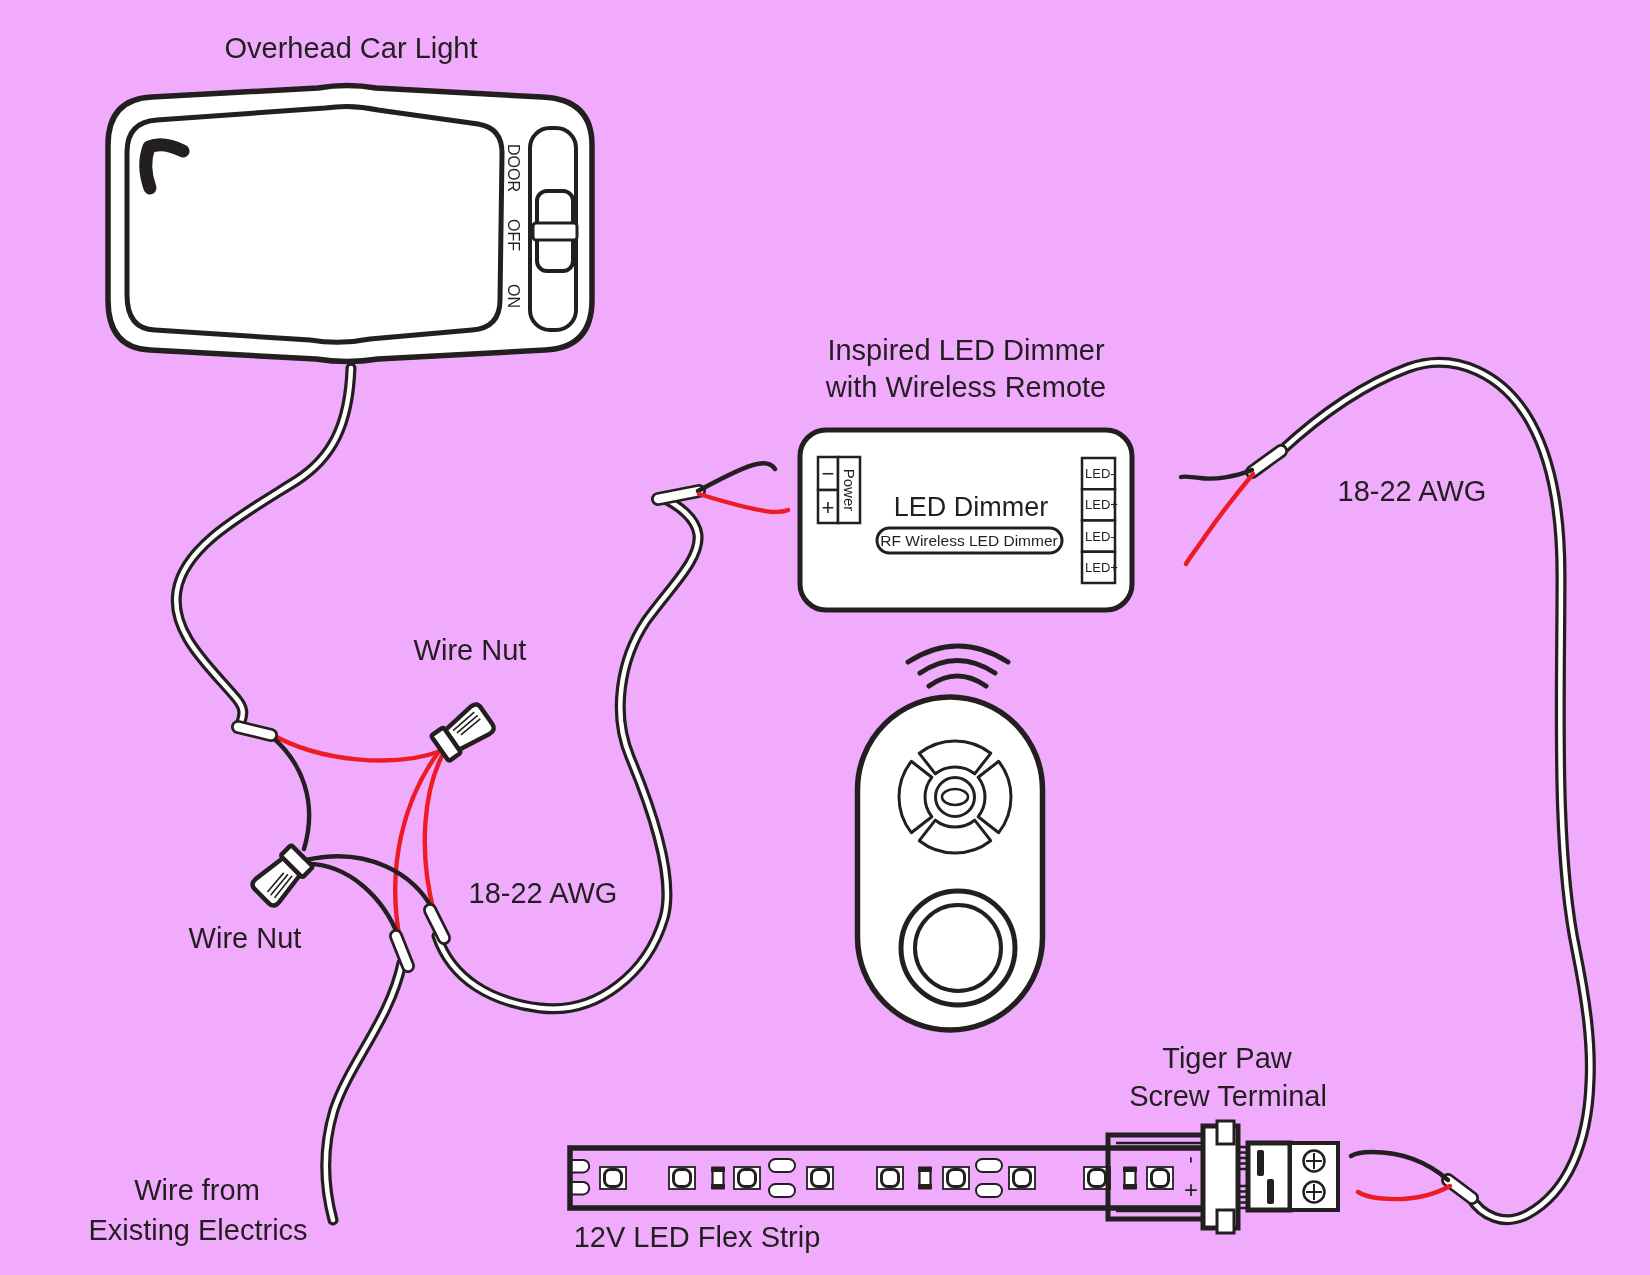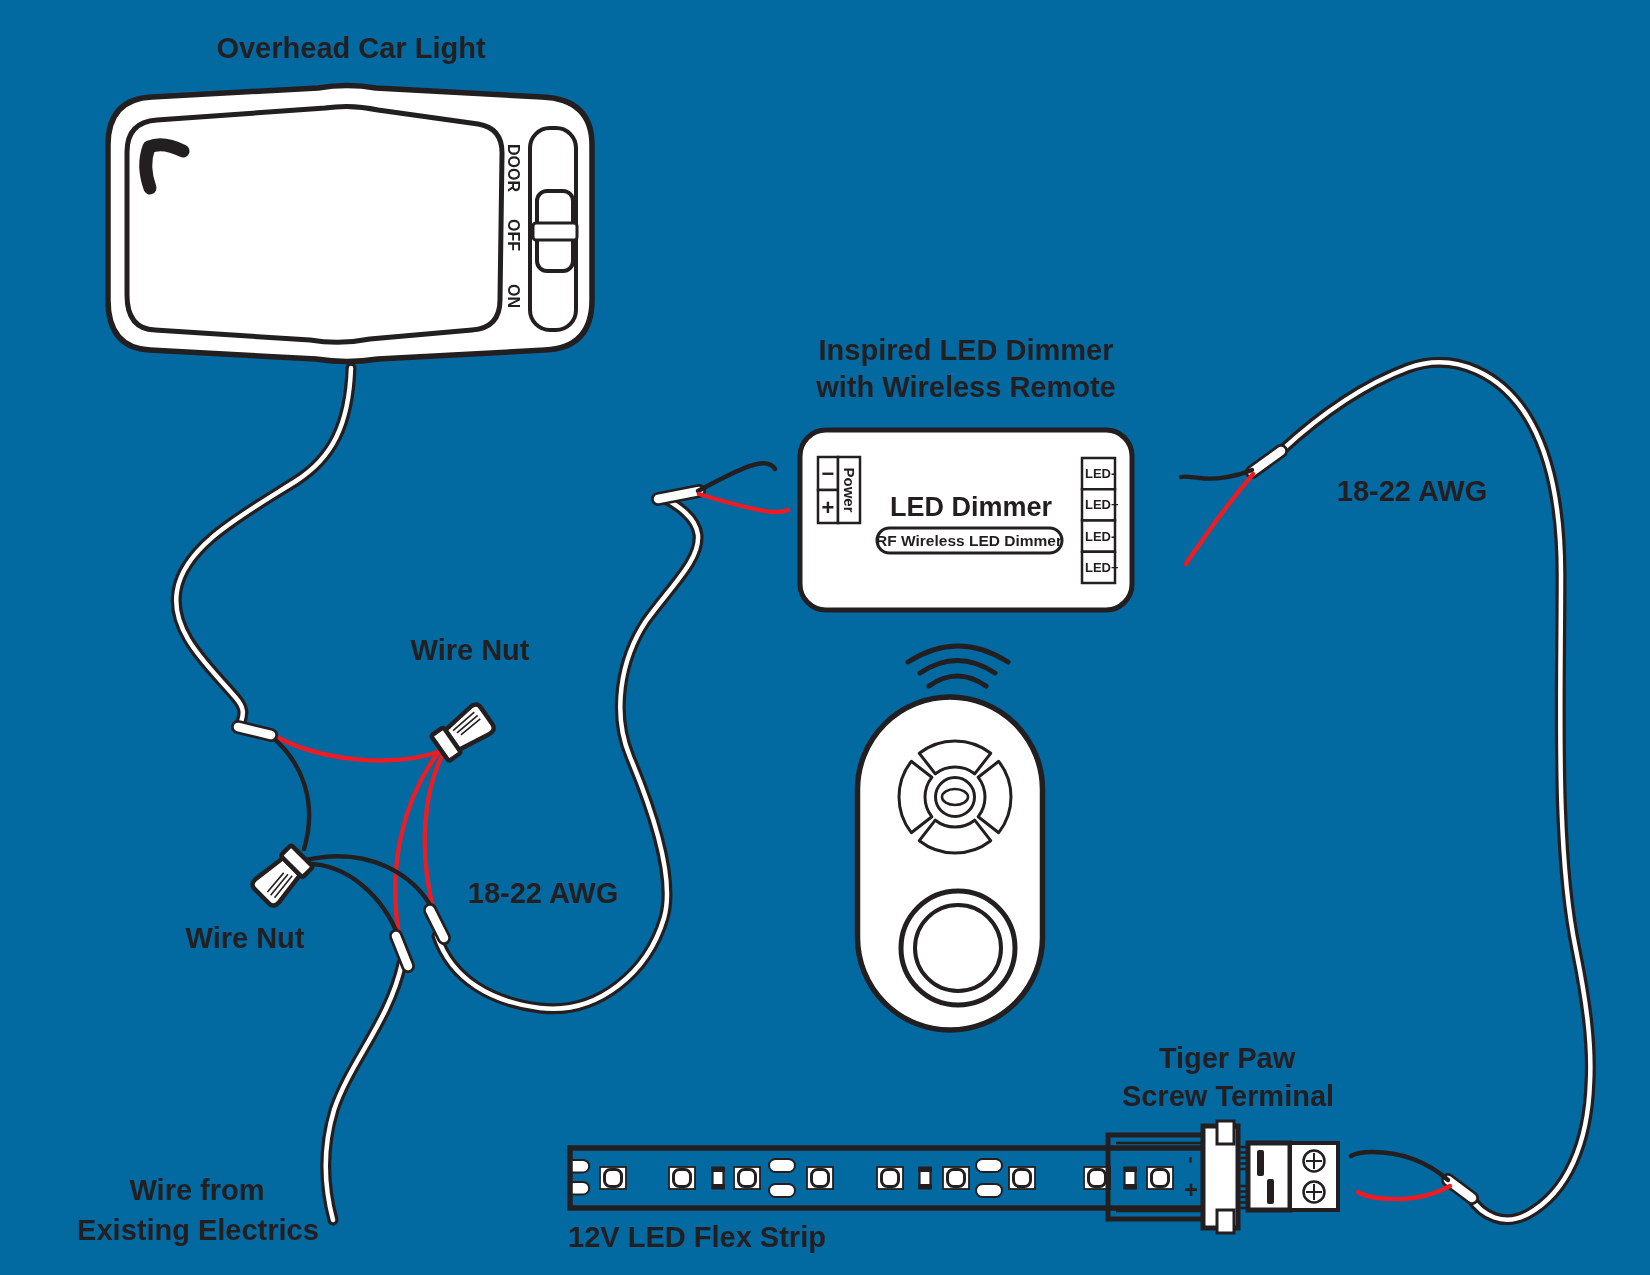--- a/index.html
+++ b/index.html
@@ -1,16 +1,16 @@
 <!DOCTYPE html>
 <html><head>
 <meta charset="utf-8">
 <style>
   html,body{margin:0;padding:0;background:#ffffff;}
-  .stage{width:1650px;height:1275px;position:relative;background:#0369a1;overflow:hidden;font-weight:bold;}
+  .stage{width:1650px;height:1275px;position:relative;background:#f0abfc;overflow:hidden;}
   svg{display:block;}
   text{font-family:"Liberation Sans","DejaVu Sans",sans-serif;fill:#231f20;}
   .ttl{font-size:29px;}
   .sm{font-size:13px;}
 </style>
 </head>
 <body>
 
 <div class="stage">
 <svg width="1650" height="1275" viewBox="0 0 1650 1275">

